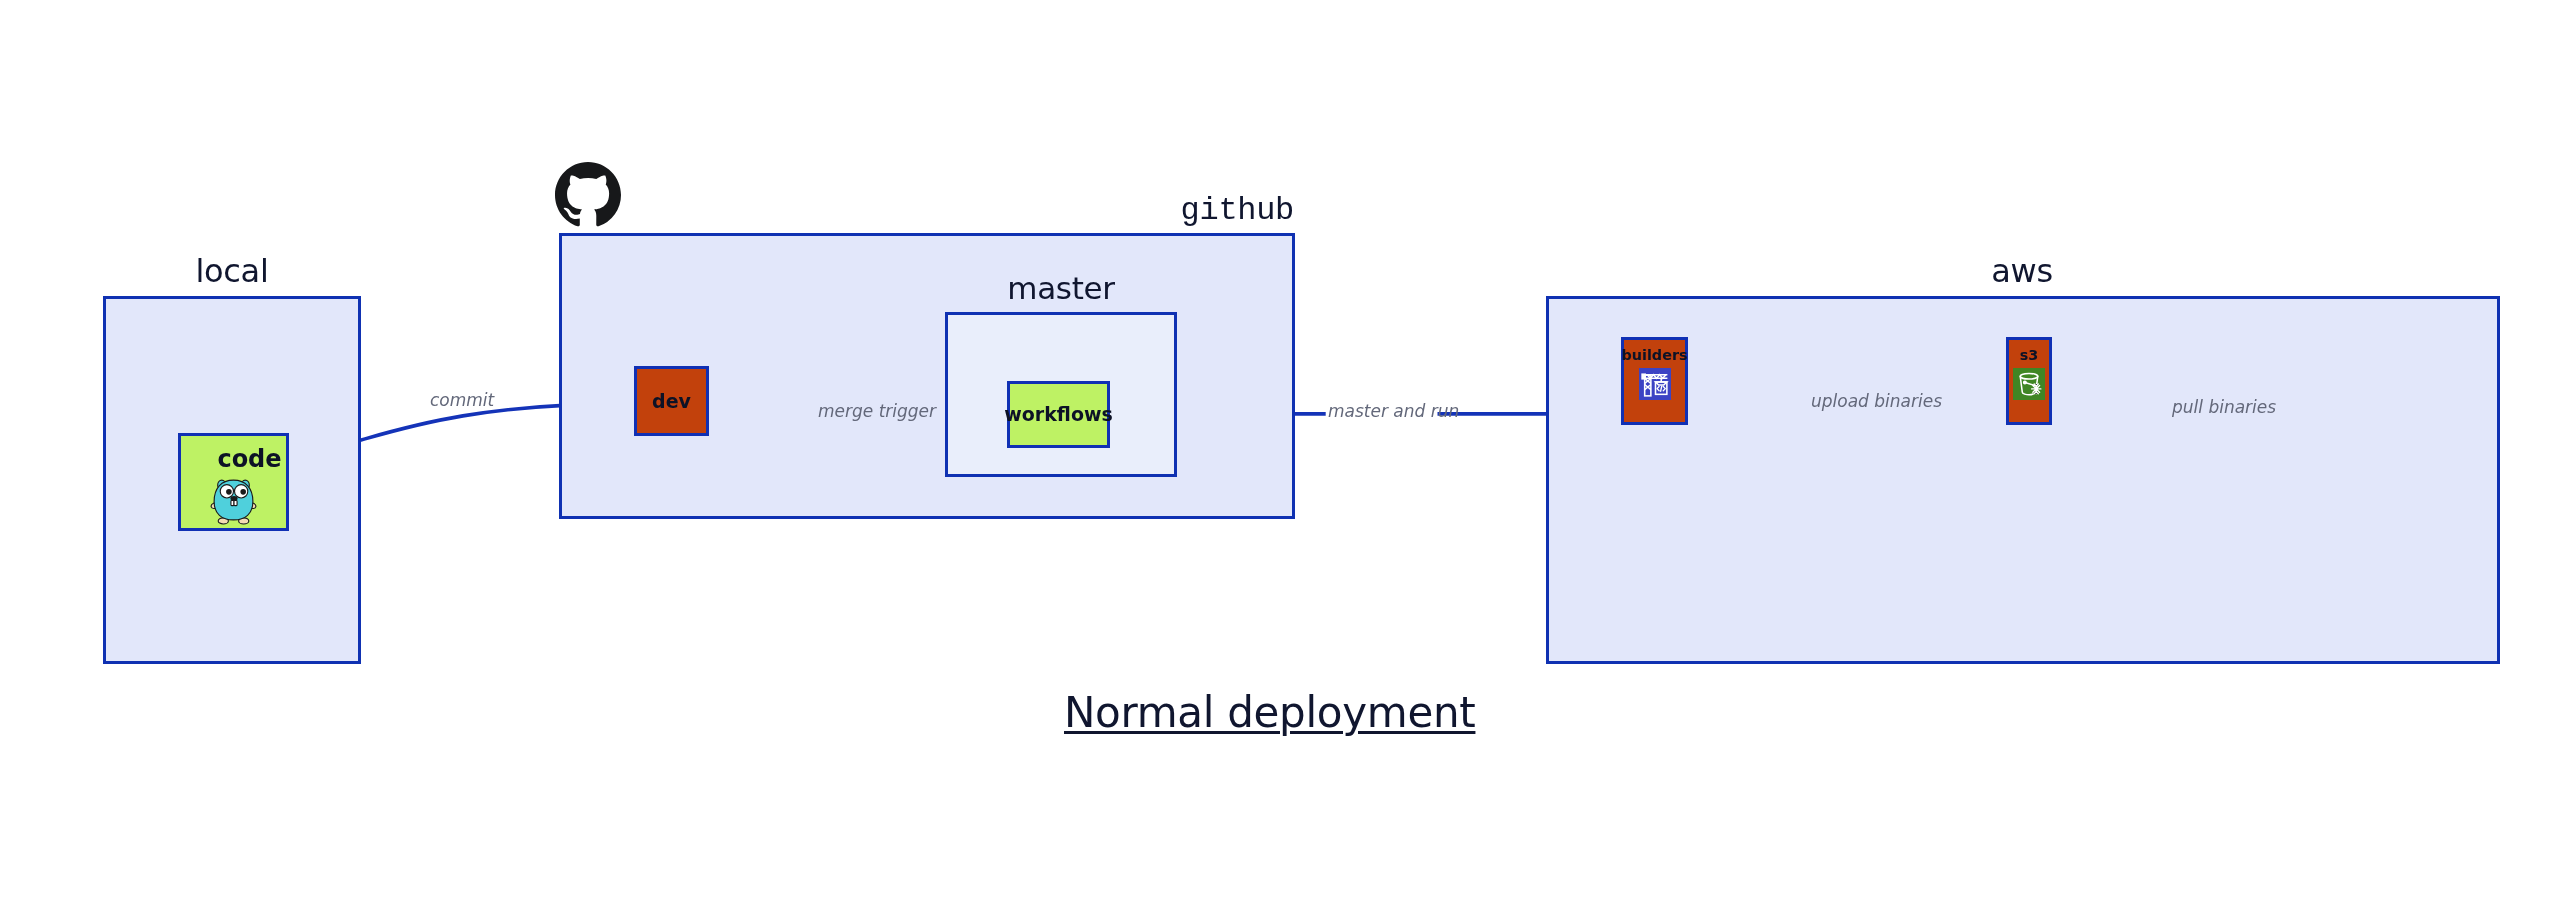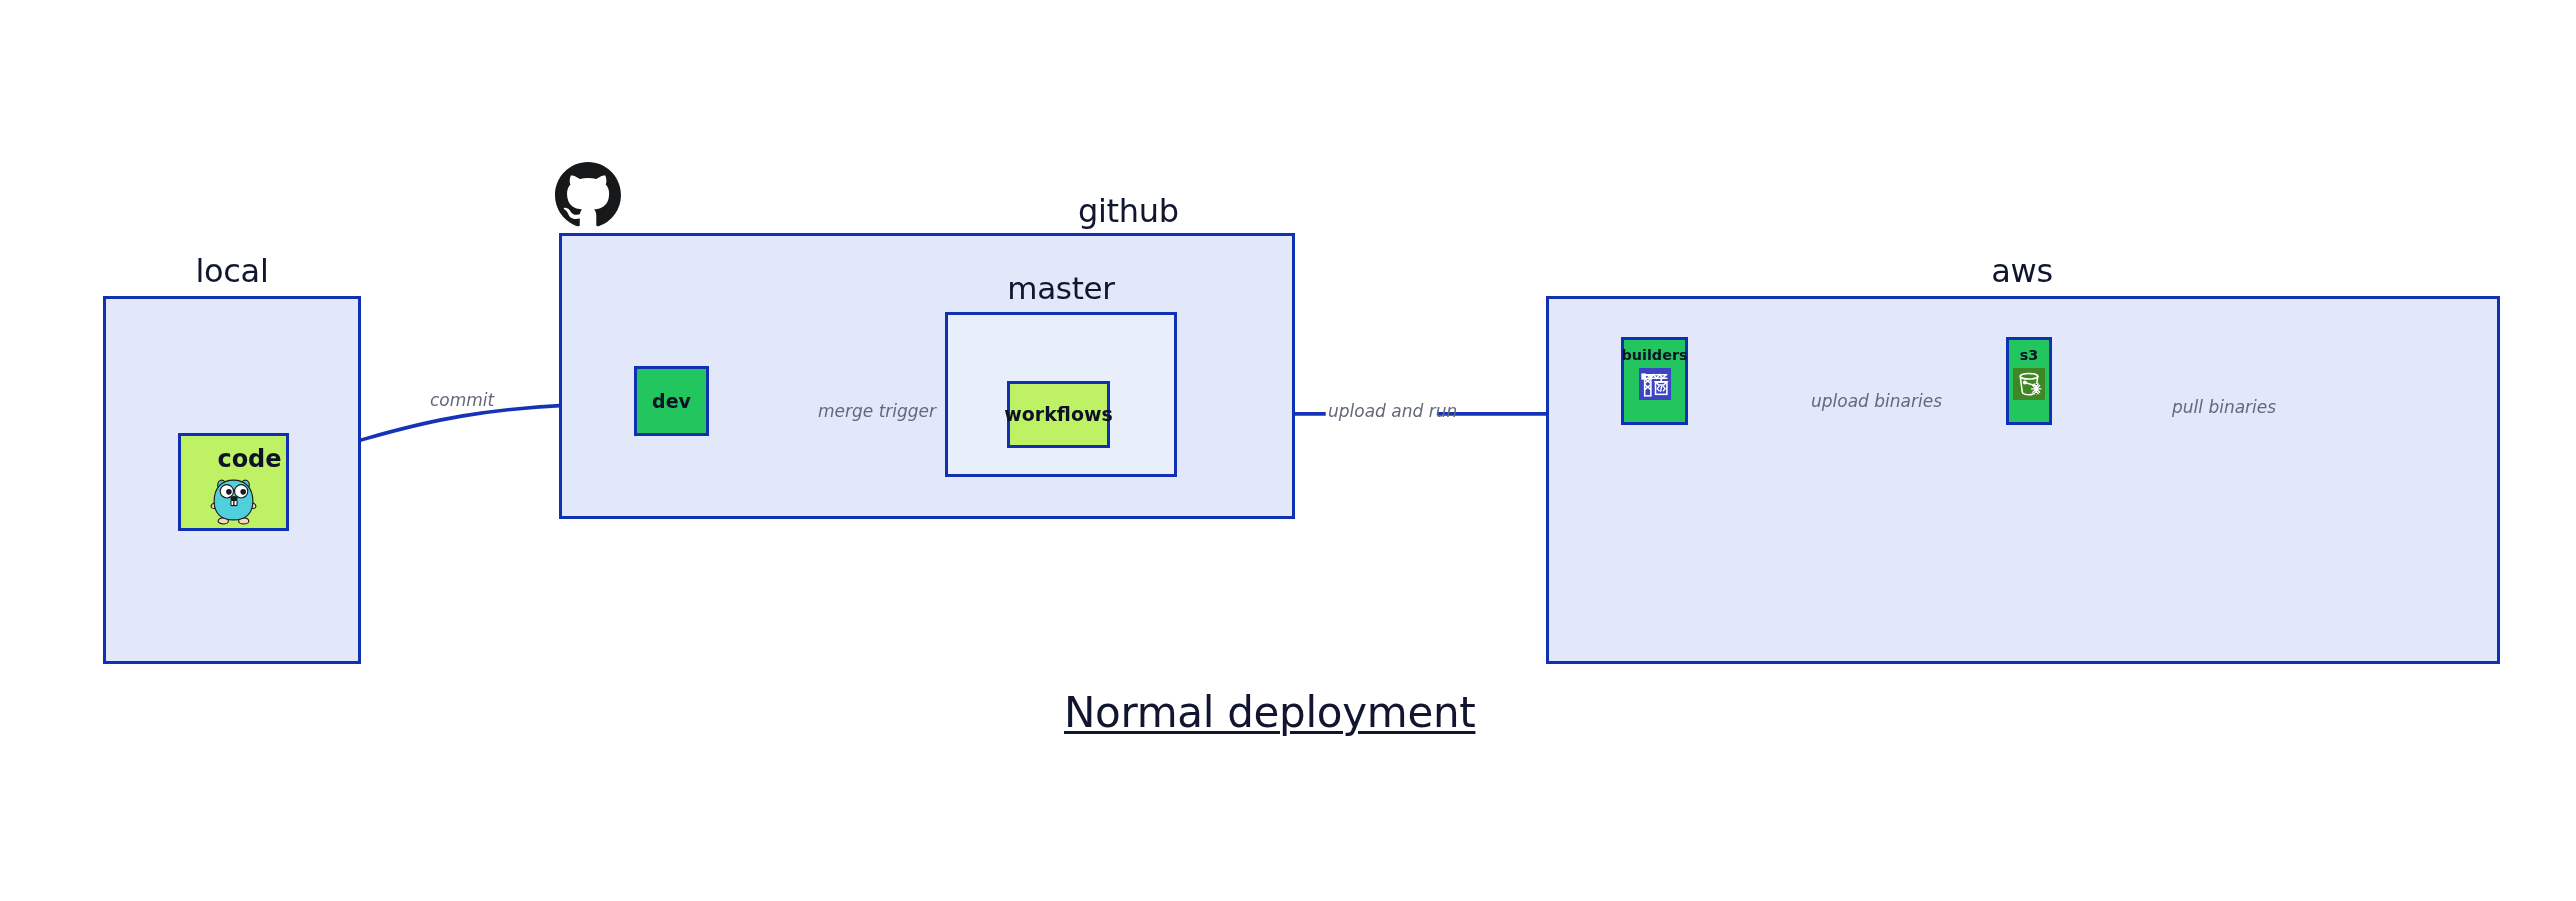--- a/index.html
+++ b/index.html
@@ -31,21 +31,21 @@
     white-space: nowrap;
     text-align: center;
     letter-spacing: -0.3px;
   }
 
   
   .node {
     position: absolute;
     border: 3.6px solid #1030b4;
     box-sizing: border-box;
-    background: #22c55e;
+    background: #c2410c;
     display: flex;
     flex-direction: column;
     align-items: center;
   }
   .node.white { background: #bef264; }
   .node-label {
     color: #0d1226;
     font-weight: bold;
     font-family: "DejaVu Sans", sans-serif;
     white-space: nowrap;
@@ -147,21 +147,21 @@
           <rect x="41" y="48" width="6" height="10" rx="1.5" fill="#ffffff"></rect>
           <rect x="47" y="48" width="6" height="10" rx="1.5" fill="#ffffff"></rect>
         </g>
       </svg>
     </span>
   </div>
 
   <div class="edge-label" style="left:430px; top:392px; font-size:17px;">commit</div>
 
   <div class="group" style="left:559px; top:233px; width:736px; height:286px;"></div>
-  <div class="group-label" style="left:1078px; top:192px; width:216px; font-size:32px; text-align:left;">github</div>
+  <div class="group-label" style="left:1078px; top:192px; width:216px; font-size:32px; text-align:right;font-family:Liberation Mono, monospace;">github</div>
 
   <span class="icon-tile" style="position:absolute; left:555px; top:162px;">
     <svg width="66" height="66" viewBox="0 0 16 16">
       <path fill="#17181a" d="M8 0C3.58 0 0 3.58 0 8c0 3.54 2.29 6.53 5.47 7.59.4.07.55-.17.55-.38
         0-.19-.01-.82-.01-1.49-2.01.37-2.53-.49-2.69-.94-.09-.23-.48-.94-.82-1.13-.28-.15-.68-.52-.01-.53.63-.01
         1.08.58 1.23.82.72 1.21 1.87.87 2.33.66.07-.52.28-.87.51-1.07-1.78-.2-3.64-.89-3.64-3.95
         0-.87.31-1.59.82-2.15-.08-.2-.36-1.02.08-2.12 0 0 .67-.21 2.2.82.64-.18 1.32-.27 2-.27s1.36.09
         2 .27c1.53-1.04 2.2-.82 2.2-.82.44 1.1.16 1.92.08 2.12.51.56.82 1.27.82 2.15 0 3.07-1.87
         3.75-3.65 3.95.29.25.54.73.54 1.48 0 1.07-.01 1.93-.01 2.2 0 .21.15.46.55.38A8.01 8.01 0 0 0
         16 8c0-4.42-3.58-8-8-8z"></path>
@@ -174,21 +174,21 @@
 
   <div class="edge-label" style="left:818px; top:403px; font-size:17px;">merge trigger</div>
 
   <div class="group" style="left:945px; top:312px; width:232px; height:165px; background:#e9eefb;"></div>
   <div class="group-label" style="left:945px; top:270px; width:232px; font-size:31px;">master</div>
 
   <div class="node white" style="left:1007px; top:381px; width:103px; height:67px; justify-content:center;">
     <div class="node-label" style="font-size:19px;">workflows</div>
   </div>
 
-  <div class="edge-label" style="left:1328px; top:403px; font-size:17px;">upload and run</div>
+  <div class="edge-label" style="left:1328px; top:403px; font-size:17px;">master and run</div>
 
   <div class="group" style="left:1546px; top:296px; width:954px; height:368px;"></div>
   <div class="group-label" style="left:1906px; top:252px; width:232px; font-size:32px;">aws</div>
 
   <div class="node" style="left:1621px; top:337px; width:67px; height:88px;">
     <div class="node-label" style="font-size:14.4px; margin-top:8.2px;">builders</div>
     <span class="icon-tile" style="margin-top:5.2px;">
       <svg width="32" height="32" viewBox="0 0 62 62">
         <rect x="0" y="0" width="62" height="62" fill="#3c43c4"></rect>
         <g fill="none" stroke="#ffffff" stroke-width="3">

